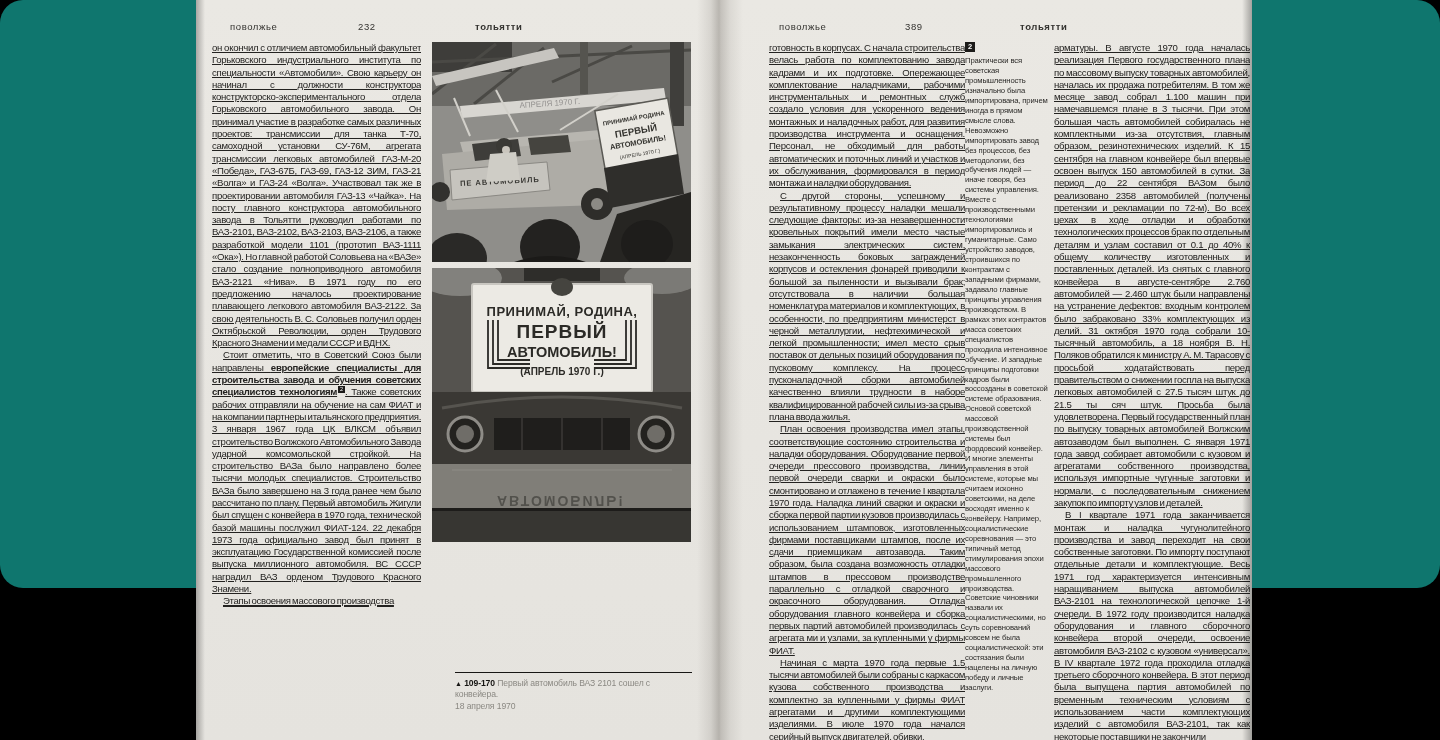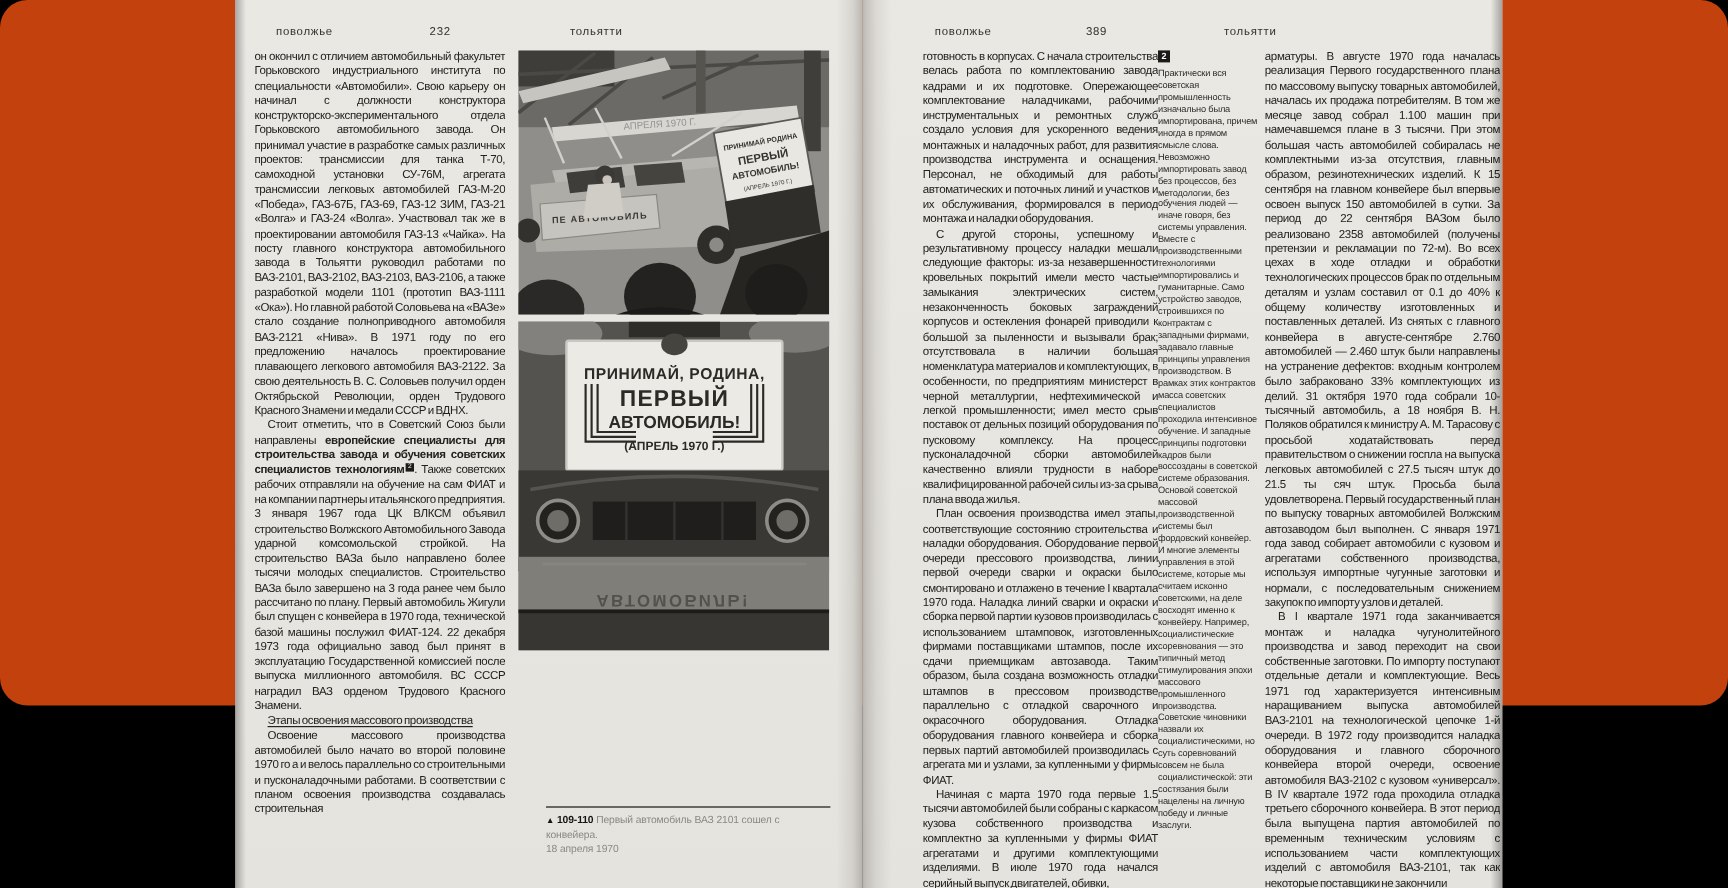--- a/index.html
+++ b/index.html
@@ -1,32 +1,32 @@
 <!DOCTYPE html>
 <html lang="ru"><head>
 <meta charset="utf-8">
 <style>
   html,body{margin:0;padding:0;background:#000;}
   body{width:1440px;height:740px;overflow:hidden;font-family:"Liberation Sans","DejaVu Sans",sans-serif;}
-  .stage{position:relative;width:1440px;height:588px;background:#c2410c;border-radius:23px;}
+  .stage{position:relative;width:1440px;height:588px;background:#0f766e;border-radius:23px;}
   .spread{position:absolute;left:196px;top:0;width:1056px;height:740px;}
   .page{position:absolute;top:0;height:740px;background:linear-gradient(180deg,#eae8e3 0%,#e7e5e0 60%,#e5e3de 100%);overflow:hidden;}
   .page-left{left:0;width:523px;}
   .page-right{left:523px;width:533px;}
   .page-left::before{content:"";position:absolute;left:0;top:0;width:9px;height:100%;background:linear-gradient(90deg,rgba(0,0,0,.28),rgba(0,0,0,0));}
   .page-right::after{content:"";position:absolute;right:0;top:0;width:10px;height:100%;background:linear-gradient(90deg,rgba(0,0,0,0),rgba(0,0,0,.30));}
   .gutter{position:absolute;left:501px;top:0;width:46px;height:740px;z-index:6;pointer-events:none;
     background:linear-gradient(90deg,rgba(0,0,0,0) 0%,rgba(45,38,30,.10) 30%,rgba(45,38,30,.26) 48%,rgba(45,38,30,.20) 52%,rgba(45,38,30,.08) 72%,rgba(0,0,0,0) 100%);}
   
   .page-head span{position:absolute;top:21px;font-size:9.5px;letter-spacing:.6px;color:#33322f;}
-  .ph-chapter{font-weight:400;}
+  .ph-chapter{font-weight:700;}
   
   .col{position:absolute;top:42px;color:#232220;font-size:9.6px;line-height:12.3px;letter-spacing:-.3px;word-spacing:-1px;
        text-align:justify;hyphens:auto;-webkit-hyphens:auto;}
-  .col p{margin:0;}
+  .col p{margin:0;text-decoration:underline;}
   .indent{text-indent:11px;}
   .u{text-decoration:underline;text-underline-offset:1.5px;}
   .col-left-main{left:16px;width:209px;height:698px;overflow:hidden;}
   .col-r1{left:50px;width:196px;height:698px;overflow:hidden;}
   .col-r2{left:335px;width:196px;height:698px;overflow:hidden;}
   .fnref{display:inline-block;background:#1c1b19;color:#fff;font-size:5.5px;line-height:7px;width:7px;height:7px;
          text-align:center;vertical-align:4px;letter-spacing:0;margin-left:1px;text-indent:0;}
   
   .fn-col{position:absolute;left:246px;top:42px;width:84px;font-size:7.7px;line-height:9.95px;letter-spacing:-.15px;
           color:#2b2a28;text-align:left;hyphens:auto;-webkit-hyphens:auto;}
@@ -57,21 +57,20 @@
       <div class="page-head">
         <span style="left:34px;">поволжье</span>
         <span style="left:162px;">232</span>
         <span style="left:279px;" class="ph-chapter">тольятти</span>
       </div>
 
       <div class="col col-left-main">
         <p class="para">он окончил с отличием автомобильный факультет Горьковского индустриального института по специальности «Автомобили». Свою карьеру он начинал с должности конструктора конструкторско-экспериментального отдела Горьковского автомобильного завода. Он принимал участие в разработке самых различных проектов: трансмиссии для танка Т-70, самоходной установки СУ-76М, агрегата трансмиссии легковых автомобилей ГАЗ-М-20 «Победа», ГАЗ-67Б, ГАЗ-69, ГАЗ-12 ЗИМ, ГАЗ-21 «Волга» и ГАЗ-24 «Волга». Участвовал так же в проектировании автомобиля ГАЗ-13 «Чайка». На посту главного конструктора автомобильного завода в Тольятти руководил работами по ВАЗ-2101, ВАЗ-2102, ВАЗ-2103, ВАЗ-2106, а также разработкой модели 1101 (прототип ВАЗ-1111 «Ока»). Но главной работой Соловьева на «ВАЗе» стало создание полноприводного автомобиля ВАЗ-2121 «Нива». В 1971 году по его предложению началось проектирование плавающего легкового автомобиля ВАЗ-2122. За свою деятельность В. С. Соловьев получил орден Октябрьской Революции, орден Трудового Красного Знамени и медали СССР и ВДНХ.</p>
         <p class="para indent"><span>Стоит отметить, что в Советский Союз были направлены </span><strong>европейские специалисты для строительства завода и обучения советских специалистов технологиям</strong><span class="fnref">2</span><span>. Также советских рабочих отправляли на обучение на сам ФИАТ и на компании партнеры итальянского предприятия. 3 января 1967 года ЦК ВЛКСМ объявил строительство Волжского Автомобильного Завода ударной комсомольской стройкой. На строительство ВАЗа было направлено более тысячи молодых специалистов. Строительство ВАЗа было завершено на 3 года ранее чем было рассчитано по плану. Первый автомобиль Жигули был спущен с конвейера в 1970 года, технической базой машины послужил ФИАТ-124. 22 декабря 1973 года официально завод был принят в эксплуатацию Государственной комиссией после выпуска миллионного автомобиля. ВС СССР наградил ВАЗ орденом Трудового Красного Знамени.</span></p>
         <p class="para indent"><span class="u">Этапы освоения массового производства</span></p>
-        <p class="para indent">Освоение массового производства автомобилей было начато во второй половине 1970 го а и велось параллельно со строительными и пусконаладочными работами. В соответствии с планом освоения производства создавалась строительная</p>
       </div>
 
       <figure class="photo photo1">
         <svg width="259" height="220" viewBox="0 0 259 220" preserveAspectRatio="none">
           <rect width="259" height="220" fill="#8f8e8a"></rect>
           <rect width="259" height="64" fill="#6b6a66"></rect>
           <rect x="0" y="0" width="80" height="30" fill="#3e3d3a"></rect>
           <g stroke="#4a4945" stroke-width="3">
             <line x1="0" y1="52" x2="64" y2="2"></line>
               <line x1="42" y1="62" x2="112" y2="6"></line>
@@ -152,21 +151,21 @@
             <text x="0" y="0" font-size="14" font-weight="700" fill="#4b4a45" text-anchor="middle" letter-spacing="2" opacity=".85">АВТОМОБИЛЬ!</text>
           </g>
           <line x1="20" y1="202" x2="240" y2="202" stroke="#8d8b85" stroke-width="2" opacity=".6"></line>
           <rect x="0" y="240" width="259" height="34" fill="#373632"></rect>
           <rect x="0" y="240" width="259" height="3" fill="#1d1c1a"></rect>
         </svg>
       </figure>
 
       <div class="caption-block">
         <div class="caption-rule"></div>
-        <p class="caption"><span class="cap-arrow">▲</span> <span class="cap-label">109-110</span> <span>Первый автомобиль ВАЗ 2101 сошел с конвейера.</span><span class="cap-date">18 апреля 1970</span></p>
+        <p class="caption"><span class="cap-arrow">▲</span> <span class="cap-label">109-170</span> <span>Первый автомобиль ВАЗ 2101 сошел с конвейера.</span><span class="cap-date">18 апреля 1970</span></p>
       </div>
     </section>
 
     <section class="page page-right">
       <div class="page-head">
         <span style="left:60px;">поволжье</span>
         <span style="left:186px;">389</span>
         <span style="left:301px;" class="ph-chapter">тольятти</span>
       </div>
 

